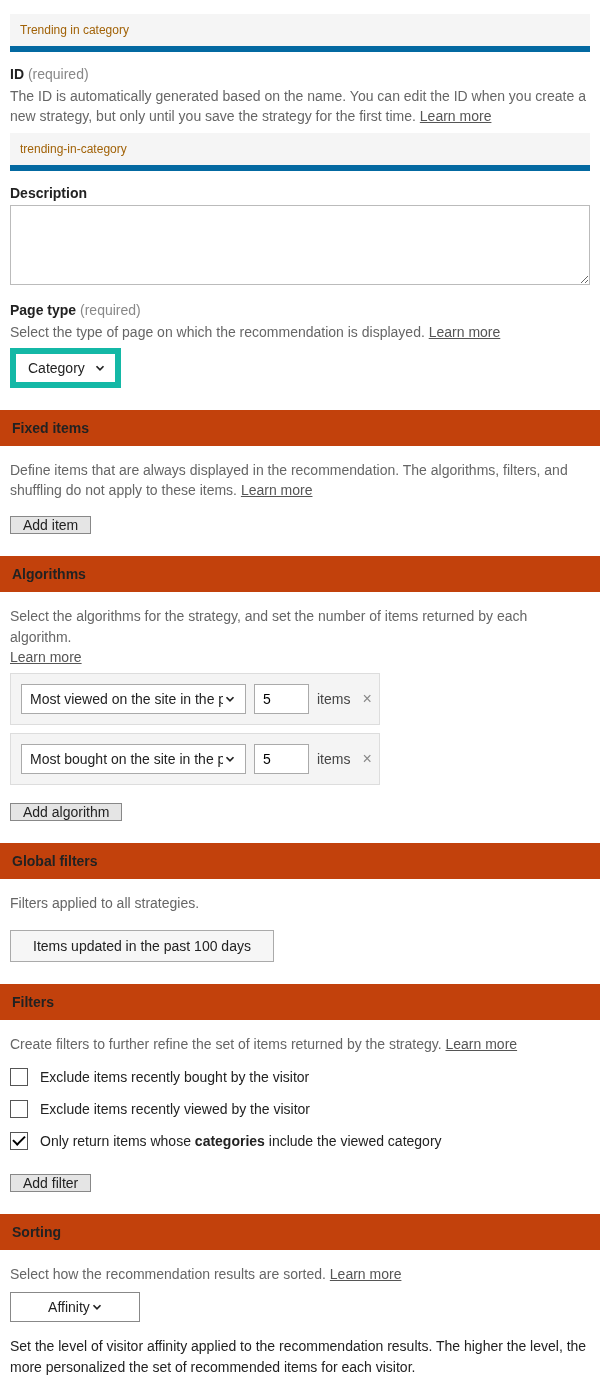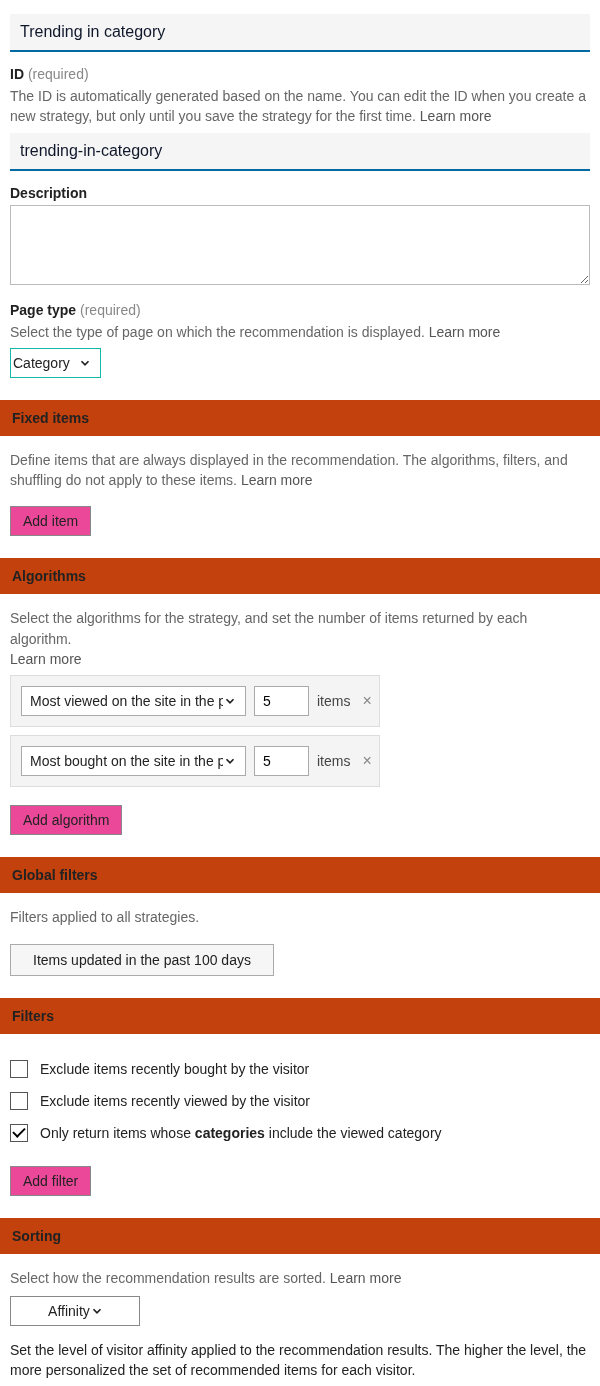--- a/index.html
+++ b/index.html
@@ -9,63 +9,63 @@
     font-size: 14px;
     color: #222;
     background: #fff;
   }
   .page { width: 600px; padding: 0 10px 30px 10px; }
   .field { margin: 14px 0 0 0; }
   .label-row { margin-bottom: 4px; }
   .lbl { font-weight: 600; color: #222; }
   .req { color: #888; font-weight: 400; }
   .help { color: #666; line-height: 1.45; margin: 2px 0 6px 0; }
-  .link { color: #555; cursor: pointer; text-align: center; }
+  .link { color: #555; text-decoration: underline; cursor: pointer; text-align: center; }
   .text-input {
     width: 100%;
     background: #f5f5f5;
     border: none;
-    border-bottom: 2px solid #0369a1;
+    border-bottom: 6px solid #0369a1;
     padding: 9px 10px;
-    font-size: 16px;
-    color: #0f172a;
+    font-size: 12px;
+    color: #a16207;
     outline: none;
   }
   .textarea {
     width: 100%;
     min-height: 80px;
     border: 1px solid #bbb;
     padding: 8px 10px;
     font-size: 14px;
     resize: both;
     outline: none;
   }
   .select {
     display: inline-flex;
     align-items: center;
-    border: 1px solid #14b8a6;
-    padding: 6px 8px 6px 2px;
+    border: 6px solid #14b8a6;
+    padding: 6px 8px 6px 12px;
     background: #fff;
     cursor: pointer;
     font-size: 14px;
   }
   .select .chev { margin-left: 8px; }
   .chev svg { display: block; }
   .section-header {
     background: #c2410c;
     padding: 10px 12px;
     margin: 22px -10px 0 -10px;
     font-weight: 600;
   }
   .section-body { padding: 12px 0 0 0; }
   .btn {
     display: inline-block;
     border: 1px solid #888;
-    background: #ec4899;
-    padding: 6px 12px;
+    background: #e5e5e5;
+    padding: 0 12px;
     font-size: 14px;
     cursor: pointer;
     margin-top: 10px;
   }
   .algo-row {
     display: flex;
     align-items: center;
     background: #f4f4f4;
     border: 1px solid #ddd;
     padding: 10px;
@@ -244,20 +244,24 @@
   </div>
 
   <div class="section-header">Global filters</div>
   <div class="section-body">
     <div class="help">Filters applied to all strategies.</div>
     <div class="chip">Items updated in the past 100 days</div>
   </div>
 
   <div class="section-header">Filters</div>
   <div class="section-body">
+    <div class="help">
+      <span>Create filters to further refine the set of items returned by the strategy.</span>
+      <span class="link">Learn more</span>
+    </div>
 
     <div class="checkrow">
       <div class="checkbox"></div>
       <div class="txt">
         <span>Exclude items recently bought by the visitor</span><b></b><span></span>
       </div>
     </div>
 
     <div class="checkrow">
       <div class="checkbox"></div>

